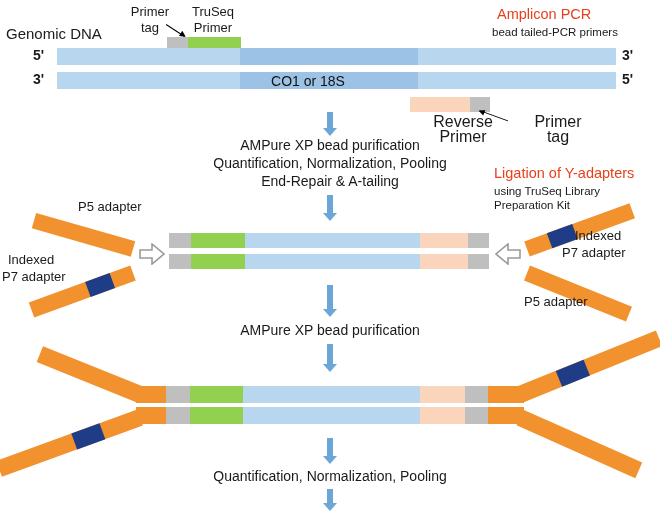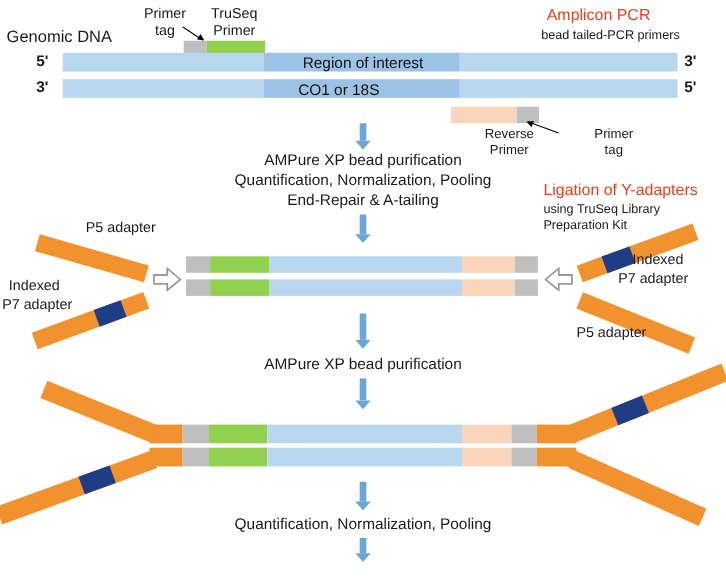--- a/index.html
+++ b/index.html
@@ -11,21 +11,21 @@
   }
   .stage{position:absolute;left:0;top:0;width:660px;height:532px;}
 
   
   .txt{position:absolute;font-size:13px;line-height:16px;color:#1a1a1a;white-space:nowrap;}
   .txt.c{transform:translateX(-50%);text-align:center;}
   .genomic{font-size:15px;}
   .head-orange{color:#e8401c;font-size:14.5px;font-weight:400;}
   .sub{font-size:11.5px;line-height:14px;}
   .tick{font-size:14px;font-weight:600;}
-  .lbl-sm{font-size:12px;line-height:15px;padding-left:40px;}
+  .lbl-sm{font-size:16px;line-height:15px;padding-left:40px;}
   .onbar{font-size:14px;color:#111;}
 
   
   .bar{position:absolute;}
   .seg{position:absolute;top:0;height:100%;}
   .c-grey{background:#bfbfbf;}
   .c-green{background:#92d050;}
   .c-blue-l{background:#b8d7ee;}
   .c-blue-d{background:#9cc3e5;}
   .c-peach{background:#fbd5bb;}
@@ -73,21 +73,20 @@
 
   <div class="txt head-orange" style="left:497px;top:6px;">Amplicon PCR</div>
   <div class="txt sub" style="left:492px;top:25px;">bead tailed-PCR primers</div>
 
   <div class="txt tick" style="left:33px;top:47px;">5'</div>
   <div class="bar" style="left:57px;top:48px;width:559px;height:17px;">
     <div class="seg c-blue-l" style="left:0px;width:183px;"></div>
     <div class="seg c-blue-d" style="left:183px;width:178px;"></div>
     <div class="seg c-blue-l" style="left:361px;width:198px;"></div>
   </div>
-  <div class="txt onbar c" style="left:330px;top:49px;">Region of interest</div>
   <div class="txt tick" style="left:622px;top:47px;">3'</div>
 
   <div class="txt tick" style="left:33px;top:71px;">3'</div>
   <div class="bar" style="left:57px;top:72px;width:559px;height:17px;">
     <div class="seg c-blue-l" style="left:0px;width:183px;"></div>
     <div class="seg c-blue-d" style="left:183px;width:178px;"></div>
     <div class="seg c-blue-l" style="left:361px;width:198px;"></div>
   </div>
   <div class="txt onbar c" style="left:308px;top:73px;">CO1 or 18S</div>
   <div class="txt tick" style="left:622px;top:71px;">5'</div>

